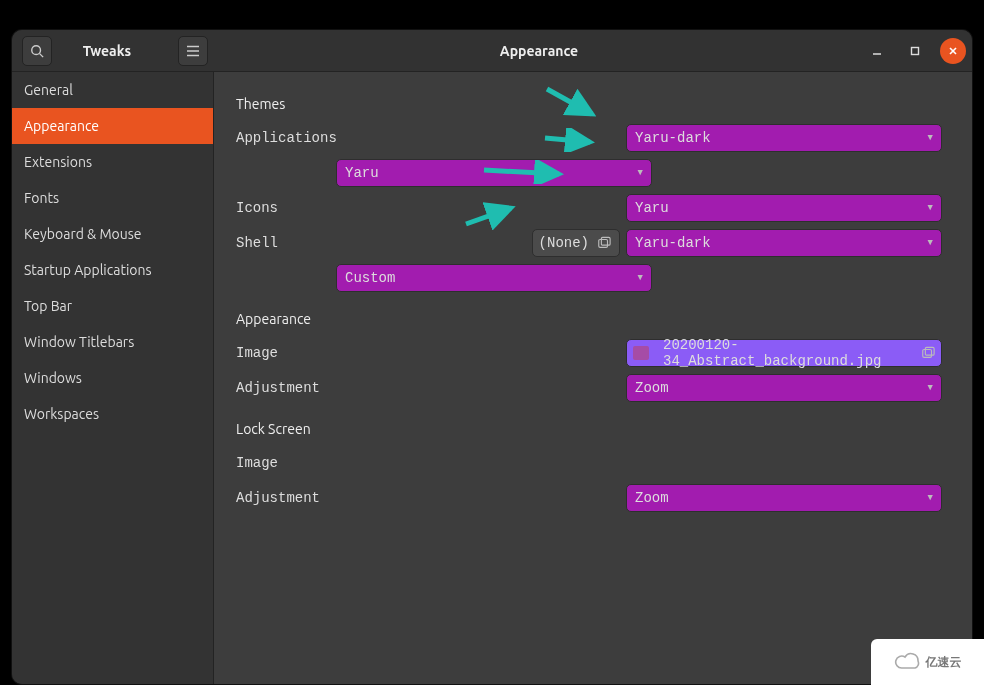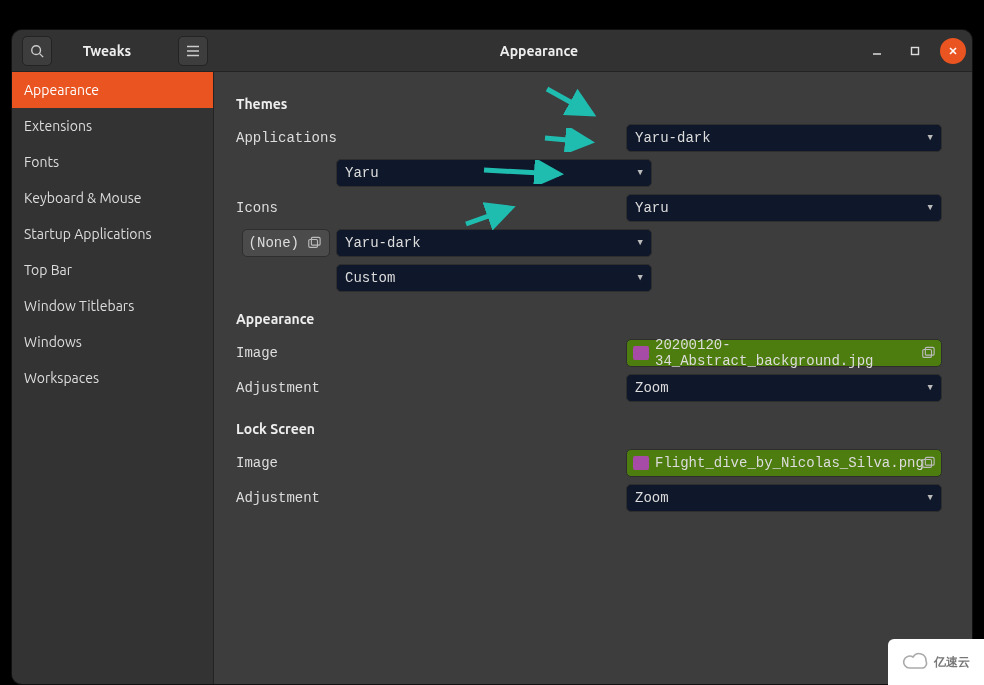--- a/index.html
+++ b/index.html
@@ -107,21 +107,21 @@
     background: #e95420;
     color: #fff;
   }
   .content {
     flex: 1;
     background: #3d3d3d;
     padding: 24px 22px;
     position: relative;
   }
   .section-title {
-    font-weight: bold;
+    font-weight: normal;
     color: #eee;
     margin-bottom: 8px;
     margin-top: 16px;
   }
   .section-title:first-child { margin-top: 0; }
   .row {
     display: flex;
     align-items: center;
     height: 35px;
     margin-bottom: 0px;
@@ -150,48 +150,48 @@
     color: #ddd;
   }
   .aux-btn .icon-sq {
     width: 18px; height: 18px;
     display: flex; align-items: center; justify-content: center;
     color: #bbb;
   }
   .combo {
     flex: 0 0 316px;
     height: 28px;
-    background: #0f172a;
+    background: #a21caf;
     border: 1px solid #2e2e2e;
     border-radius: 5px;
     display: flex;
     align-items: center;
     padding: 0 8px;
     color: #ddd;
     position: relative;
   }
   .combo .caret {
     position: absolute;
     right: 8px;
     top: 50%;
     transform: translateY(-50%);
     color: #bbb;
     font-size: 9px;
   }
   .filebox {
     flex: 0 0 316px;
     height: 28px;
-    background: #4d7c0f;
+    background: #8b5cf6;
     border: 1px solid #2e2e2e;
     border-radius: 5px;
     display: flex;
     align-items: center;
     padding: 0 6px;
     color: #ddd;
-    gap: 6px;
+    gap: 14px;
     position: relative;
   }
   .img-thumb {
     width: 16px; height: 14px;
     background: #a64ca6;
     border-radius: 2px;
     flex-shrink: 0;
   }
   .file-browse {
     position: absolute;
@@ -200,21 +200,21 @@
     transform: translateY(-50%);
     color: #bbb;
   }
   .arrow {
     position: absolute;
     pointer-events: none;
   }
   .watermark {
     position: absolute;
     right: 0; bottom: 0;
-    width: 96px; height: 46px;
+    width: 113px; height: 46px;
     background: #fff;
     display: flex;
     align-items: center;
     justify-content: center;
     font-size: 12px;
     color: #888;
     border-top-left-radius: 6px;
     font-family: Liberation Mono, monospace;
   }
   svg { display: block; }
@@ -266,20 +266,21 @@
               <line x1="3" y1="3" x2="9" y2="9" stroke="currentColor" stroke-width="1.6"></line>
               <line x1="9" y1="3" x2="3" y2="9" stroke="currentColor" stroke-width="1.6"></line>
             </svg>
           </span>
       </div>
     </div>
   </div>
 
   <div class="body">
     <div class="sidebar">
+      <div class="side-item"><span>General</span></div>
       <div class="side-item active"><span>Appearance</span></div>
       <div class="side-item"><span>Extensions</span></div>
       <div class="side-item"><span>Fonts</span></div>
       <div class="side-item"><span>Keyboard &amp; Mouse</span></div>
       <div class="side-item"><span>Startup Applications</span></div>
       <div class="side-item"><span>Top Bar</span></div>
       <div class="side-item"><span>Window Titlebars</span></div>
       <div class="side-item"><span>Windows</span></div>
       <div class="side-item"><span>Workspaces</span></div>
     </div>
@@ -308,20 +309,21 @@
       <div class="row">
         <div class="row-label">Icons</div>
         <div class="row-aux"></div>
         <div class="combo">
           <span>Yaru</span>
           <span class="caret">▼</span>
         </div>
       </div>
 
       <div class="row">
+        <div class="row-label">Shell</div>
         <div class="row-aux">
           <div class="aux-btn">
             <span>(None)</span>
             <span class="icon-sq">
               <svg width="14" height="14" viewBox="0 0 16 16">
                   <rect x="2" y="4" width="10" height="9" rx="1.5" fill="none" stroke="currentColor" stroke-width="1.3"></rect>
                   <rect x="5" y="1.5" width="10" height="9" rx="1.5" fill="none" stroke="currentColor" stroke-width="1.3"></rect>
                 </svg>
             </span>
           </div>
@@ -364,30 +366,20 @@
           <span>Zoom</span>
           <span class="caret">▼</span>
         </div>
       </div>
 
       <div class="section-title">Lock Screen</div>
 
       <div class="row">
         <div class="row-label">Image</div>
         <div class="row-aux"></div>
-        <div class="filebox">
-          <span class="img-thumb"></span>
-          <span>Flight_dive_by_Nicolas_Silva.png</span>
-          <span class="file-browse">
-            <svg width="14" height="14" viewBox="0 0 16 16">
-                <rect x="2" y="4" width="10" height="9" rx="1.5" fill="none" stroke="currentColor" stroke-width="1.3"></rect>
-                <rect x="5" y="1.5" width="10" height="9" rx="1.5" fill="none" stroke="currentColor" stroke-width="1.3"></rect>
-              </svg>
-          </span>
-        </div>
       </div>
 
       <div class="row">
         <div class="row-label">Adjustment</div>
         <div class="row-aux"></div>
         <div class="combo">
           <span>Zoom</span>
           <span class="caret">▼</span>
         </div>
       </div>

